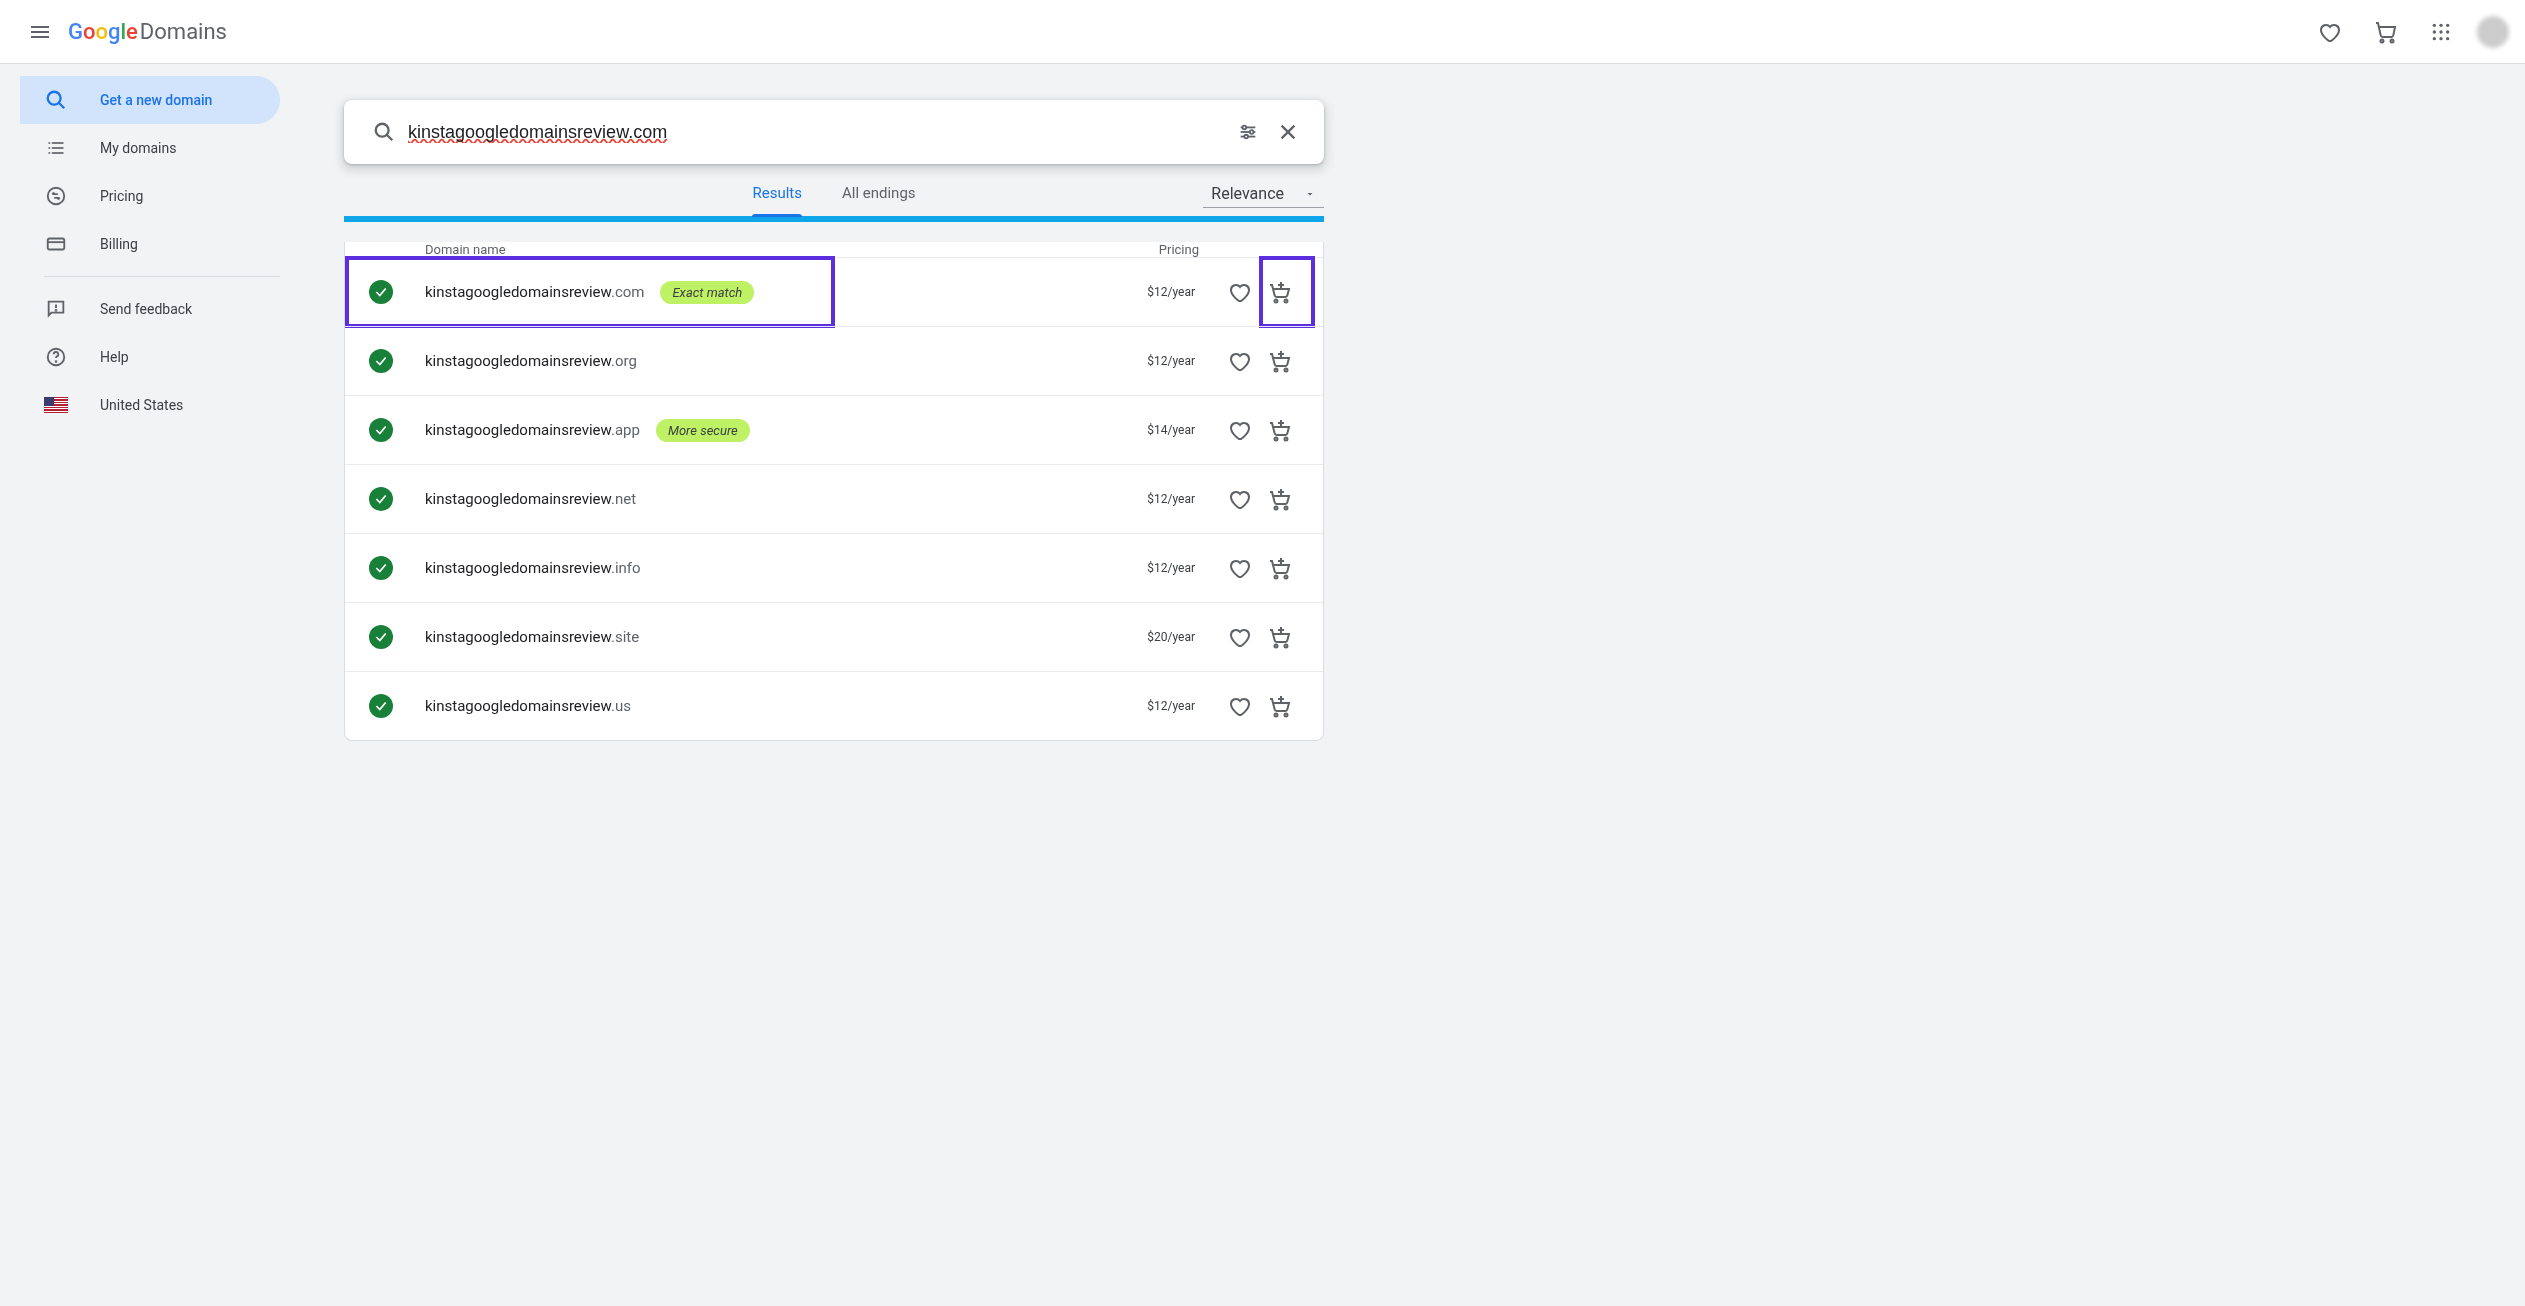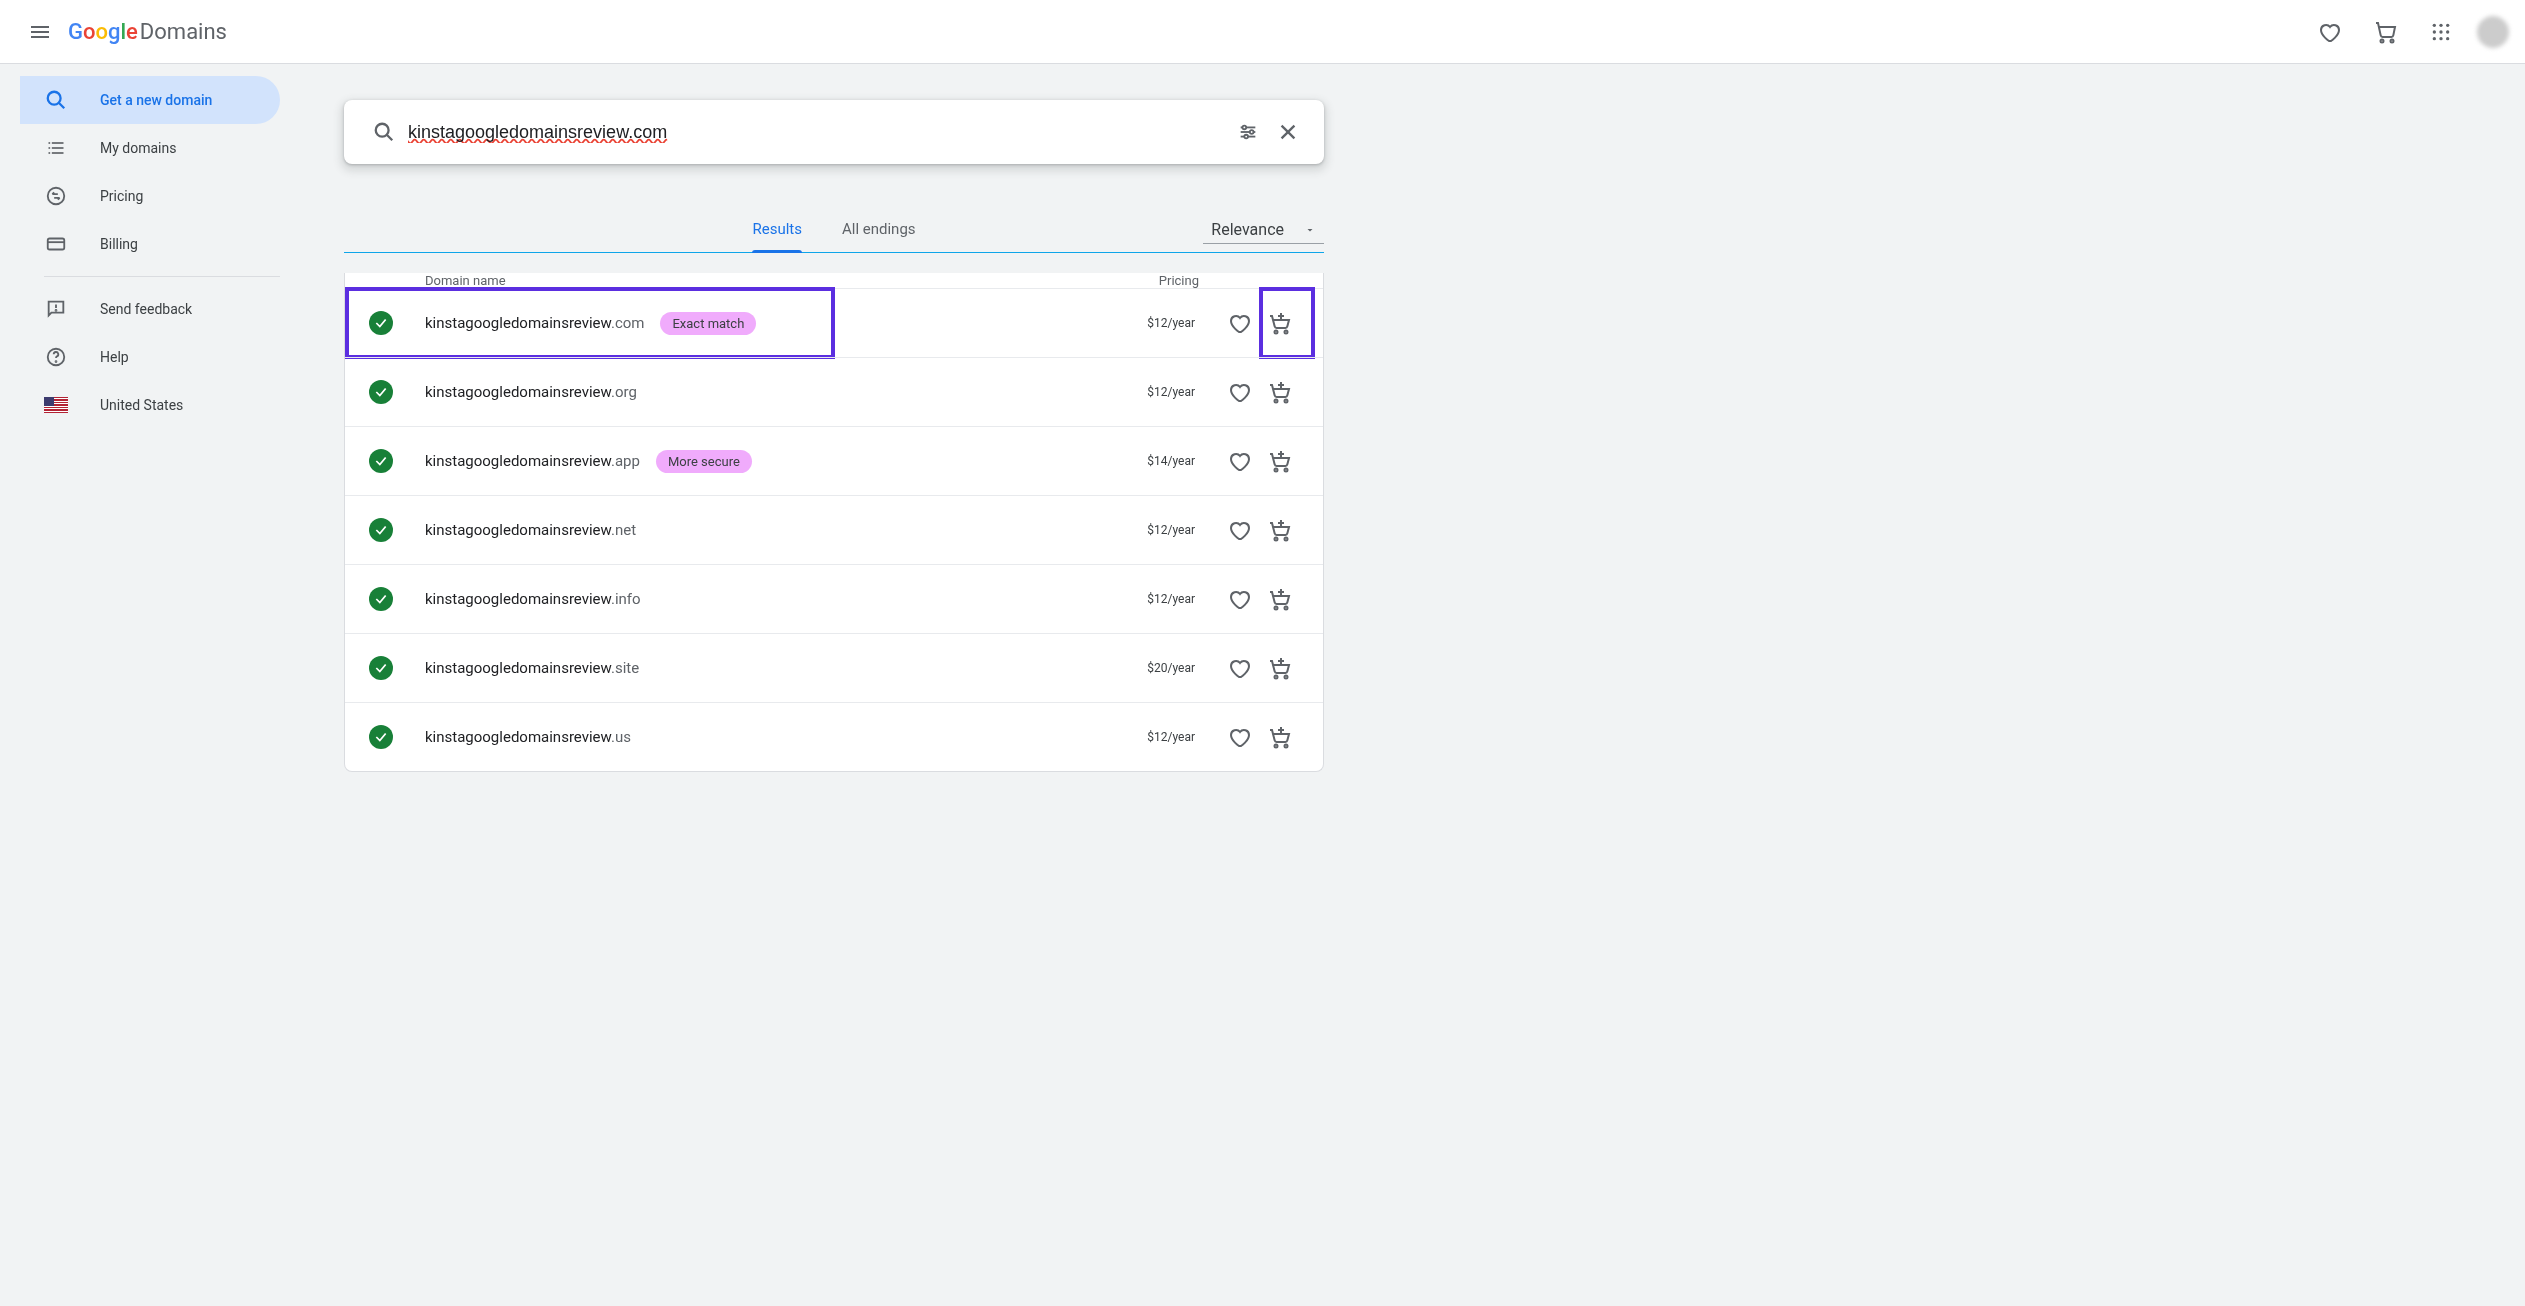--- a/index.html
+++ b/index.html
@@ -56,39 +56,39 @@
   .main { flex:1; display:flex; flex-direction:column; align-items:flex-start; padding: 36px 64px 0 64px;}
   .search-card {
     width: 100%; max-width: 980px; background:#fff; border-radius:8px;
     box-shadow: 0 1px 3px rgba(60,64,67,.3), 0 4px 8px 3px rgba(60,64,67,.15);
     display:flex; align-items:center; padding: 0 16px; height:64px;
   }
   .search-card .s-icon{width:48px;display:flex;align-items:center;justify-content:center;color:#5f6368;}
   .search-card input{flex:1;border:none;outline:none;font-size:18px;color:#202124;background:transparent; text-decoration: underline wavy #ea4335; text-decoration-skip-ink: none;}
   .search-card .s-action{width:40px;display:flex;align-items:center;justify-content:center;color:#5f6368;cursor:pointer;}
 
-  .tabs-row{ width:100%; max-width:980px; margin-top:56px; position:relative; display:flex; align-items:flex-end; border-bottom:1px solid #0ea5e9; }
+  .tabs-row{ width:100%; max-width:980px; margin-top:20px; position:relative; display:flex; align-items:flex-end; border-bottom:6px solid #0ea5e9; }
   .tabs{ margin:0 auto; display:flex; gap:40px;}
   .tab{ padding:0 0 14px 0; font-size:15px; color:#5f6368; cursor:pointer; position:relative;}
   .tab.active{ color:#1a73e8; }
   .tab.active::after{content:"";position:absolute;left:0;right:0;bottom:-1px;height:3px;background:#1a73e8;border-radius:3px 3px 0 0;}
   .sort{ position:absolute; right:0; bottom:8px; display:flex; align-items:center; gap:20px; color:#3c4043; font-size:16px; cursor:pointer; padding:4px 8px; border-bottom:1px solid #9aa0a6;}
   .sort svg{color:#5f6368;}
 
   
   .results{ width:100%; max-width:980px; background:#fff; border:1px solid #dadce0; border-top:none; border-radius:0 0 8px 8px; margin-top:20px;}
   .results-head{ display:flex; padding:0 24px; color:#5f6368; font-size:13px;}
   .col-name{ flex:1; padding-left:56px;}
   .col-price{ width:200px; text-align:right; padding-right:100px;}
   .result-row{ display:flex; align-items:center; padding:14px 24px; border-top:1px solid #e8eaed; position:relative;}
   .check{ width:24px;height:24px;border-radius:50%;background:#188038;display:flex;align-items:center;justify-content:center;flex:0 0 24px;}
   .check svg{color:#fff;}
   .domain{ margin-left:32px; flex:1; font-size:15px; color:#202124; display:flex; align-items:center; gap:16px;}
   .domain .tld{ color:#5f6368;}
-  .badge{ background:#f0abfc; color:#3c4043; font-size:13px; padding:4px 12px; border-radius:14px;}
+  .badge{ background:#bef264; color:#3c4043; font-size:13px; padding:4px 12px; border-radius:14px;font-style:italic;}
   .price{ font-size:12px; color:#3c4043; margin-right:24px;}
   .row-act{ width:40px;height:40px;display:flex;align-items:center;justify-content:center;color:#5f6368;cursor:pointer;}
   .highlight-box{ position:absolute; border:4px solid #5b2ee0; pointer-events:none;}
 
   svg{display:block;}
 </style>
 </head>
 <body>
 
 <div class="header">

